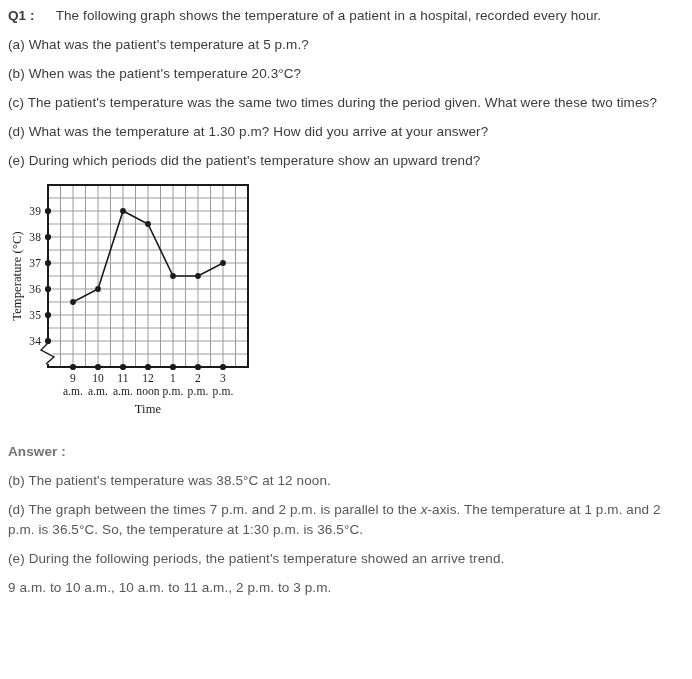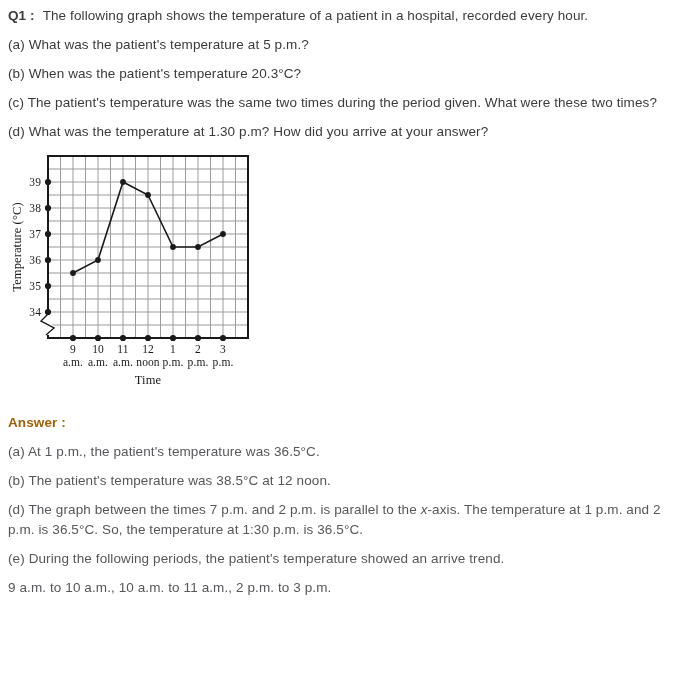--- a/index.html
+++ b/index.html
@@ -11,39 +11,40 @@
     background: #ffffff;
     font-family: "Liberation Sans", "DejaVu Sans", sans-serif;
     font-size: 13.5px;
     line-height: 20px;
     letter-spacing: 0.1px;
     color: #3b3b3b;
     padding: 6px 8px 0 8px;
   }
   p { margin: 0 0 9px 0; max-width: 676px; }
   .bold { font-weight: bold; }
-  .q-title .after-label { margin-left: 8px; }
+  .q-title .after-label { margin-left: 21px; }
   .answer-section { margin-top: 22px; }
   .answer-section p { color: #56575a; }
-  .answer-section .answer-heading { color: #a16207; font-weight: bold; }
+  .answer-section .answer-heading { color: #737373; font-weight: bold; }
   .figure { margin: 6px 0 0 0; }
   .figure svg { display: block; }
   .tick { font: 11.5px "Liberation Serif", "DejaVu Serif", serif; fill: #1a1a1a; }
   .axis-label { font: 12.5px "Liberation Serif", "DejaVu Serif", serif; fill: #1a1a1a; }
   .italic { font-style: italic; }
 </style>
 </head>
 <body>
 
 <div class="question-section">
   <p class="q-title"><span class="bold">Q1 :</span><span class="after-label">The following graph shows the temperature of a patient in a hospital, recorded every hour.</span></p>
   <p>(a) What was the patient's temperature at 5 p.m.?</p>
   <p>(b) When was the patient's temperature 20.3°C?</p>
   <p>(c) The patient's temperature was the same two times during the period given. What were these two times?</p>
   <p>(d) What was the temperature at 1.30 p.m? How did you arrive at your answer?</p>
+  <p>(e) During which periods did the patient's temperature show an upward trend?</p>
 </div>
 
 <div class="figure">
   <svg id="temp-chart" width="252" height="240" viewBox="0 0 252 240">
       <line x1="52.5" y1="5" x2="52.5" y2="187" stroke="#9b9b9b" stroke-width="1"></line>
       <line x1="65" y1="5" x2="65" y2="187" stroke="#9b9b9b" stroke-width="1"></line>
       <line x1="77.5" y1="5" x2="77.5" y2="187" stroke="#9b9b9b" stroke-width="1"></line>
       <line x1="90" y1="5" x2="90" y2="187" stroke="#9b9b9b" stroke-width="1"></line>
       <line x1="102.5" y1="5" x2="102.5" y2="187" stroke="#9b9b9b" stroke-width="1"></line>
       <line x1="115" y1="5" x2="115" y2="187" stroke="#9b9b9b" stroke-width="1"></line>
@@ -113,18 +114,17 @@
       <circle cx="165" cy="96" r="2.9" fill="#1a1a1a"></circle>
       <circle cx="190" cy="96" r="2.9" fill="#1a1a1a"></circle>
       <circle cx="215" cy="83" r="2.9" fill="#1a1a1a"></circle>
       <text x="140" y="233" text-anchor="middle" class="axis-label">Time</text>
       <text x="13" y="96" text-anchor="middle" class="axis-label" transform="rotate(-90 13 96)">Temperature (°C)</text>
     </svg>
 </div>
 
 <div class="answer-section">
   <p class="answer-heading">Answer :</p>
-  <p>(a) At 1 p.m., the patient's temperature was 36.5°C.</p>
   <p>(b) The patient's temperature was 38.5°C at 12 noon.</p>
   <p><span>(d) The graph between the times 7 p.m. and 2 p.m. is parallel to the </span><span class="italic">x</span><span>-axis. The temperature at 1 p.m. and 2 p.m. is 36.5°C. So, the temperature at 1:30 p.m. is 36.5°C.</span></p>
   <p>(e) During the following periods, the patient's temperature showed an arrive trend.</p>
   <p>9 a.m. to 10 a.m., 10 a.m. to 11 a.m., 2 p.m. to 3 p.m.</p>
 </div>
 
 </body></html>

